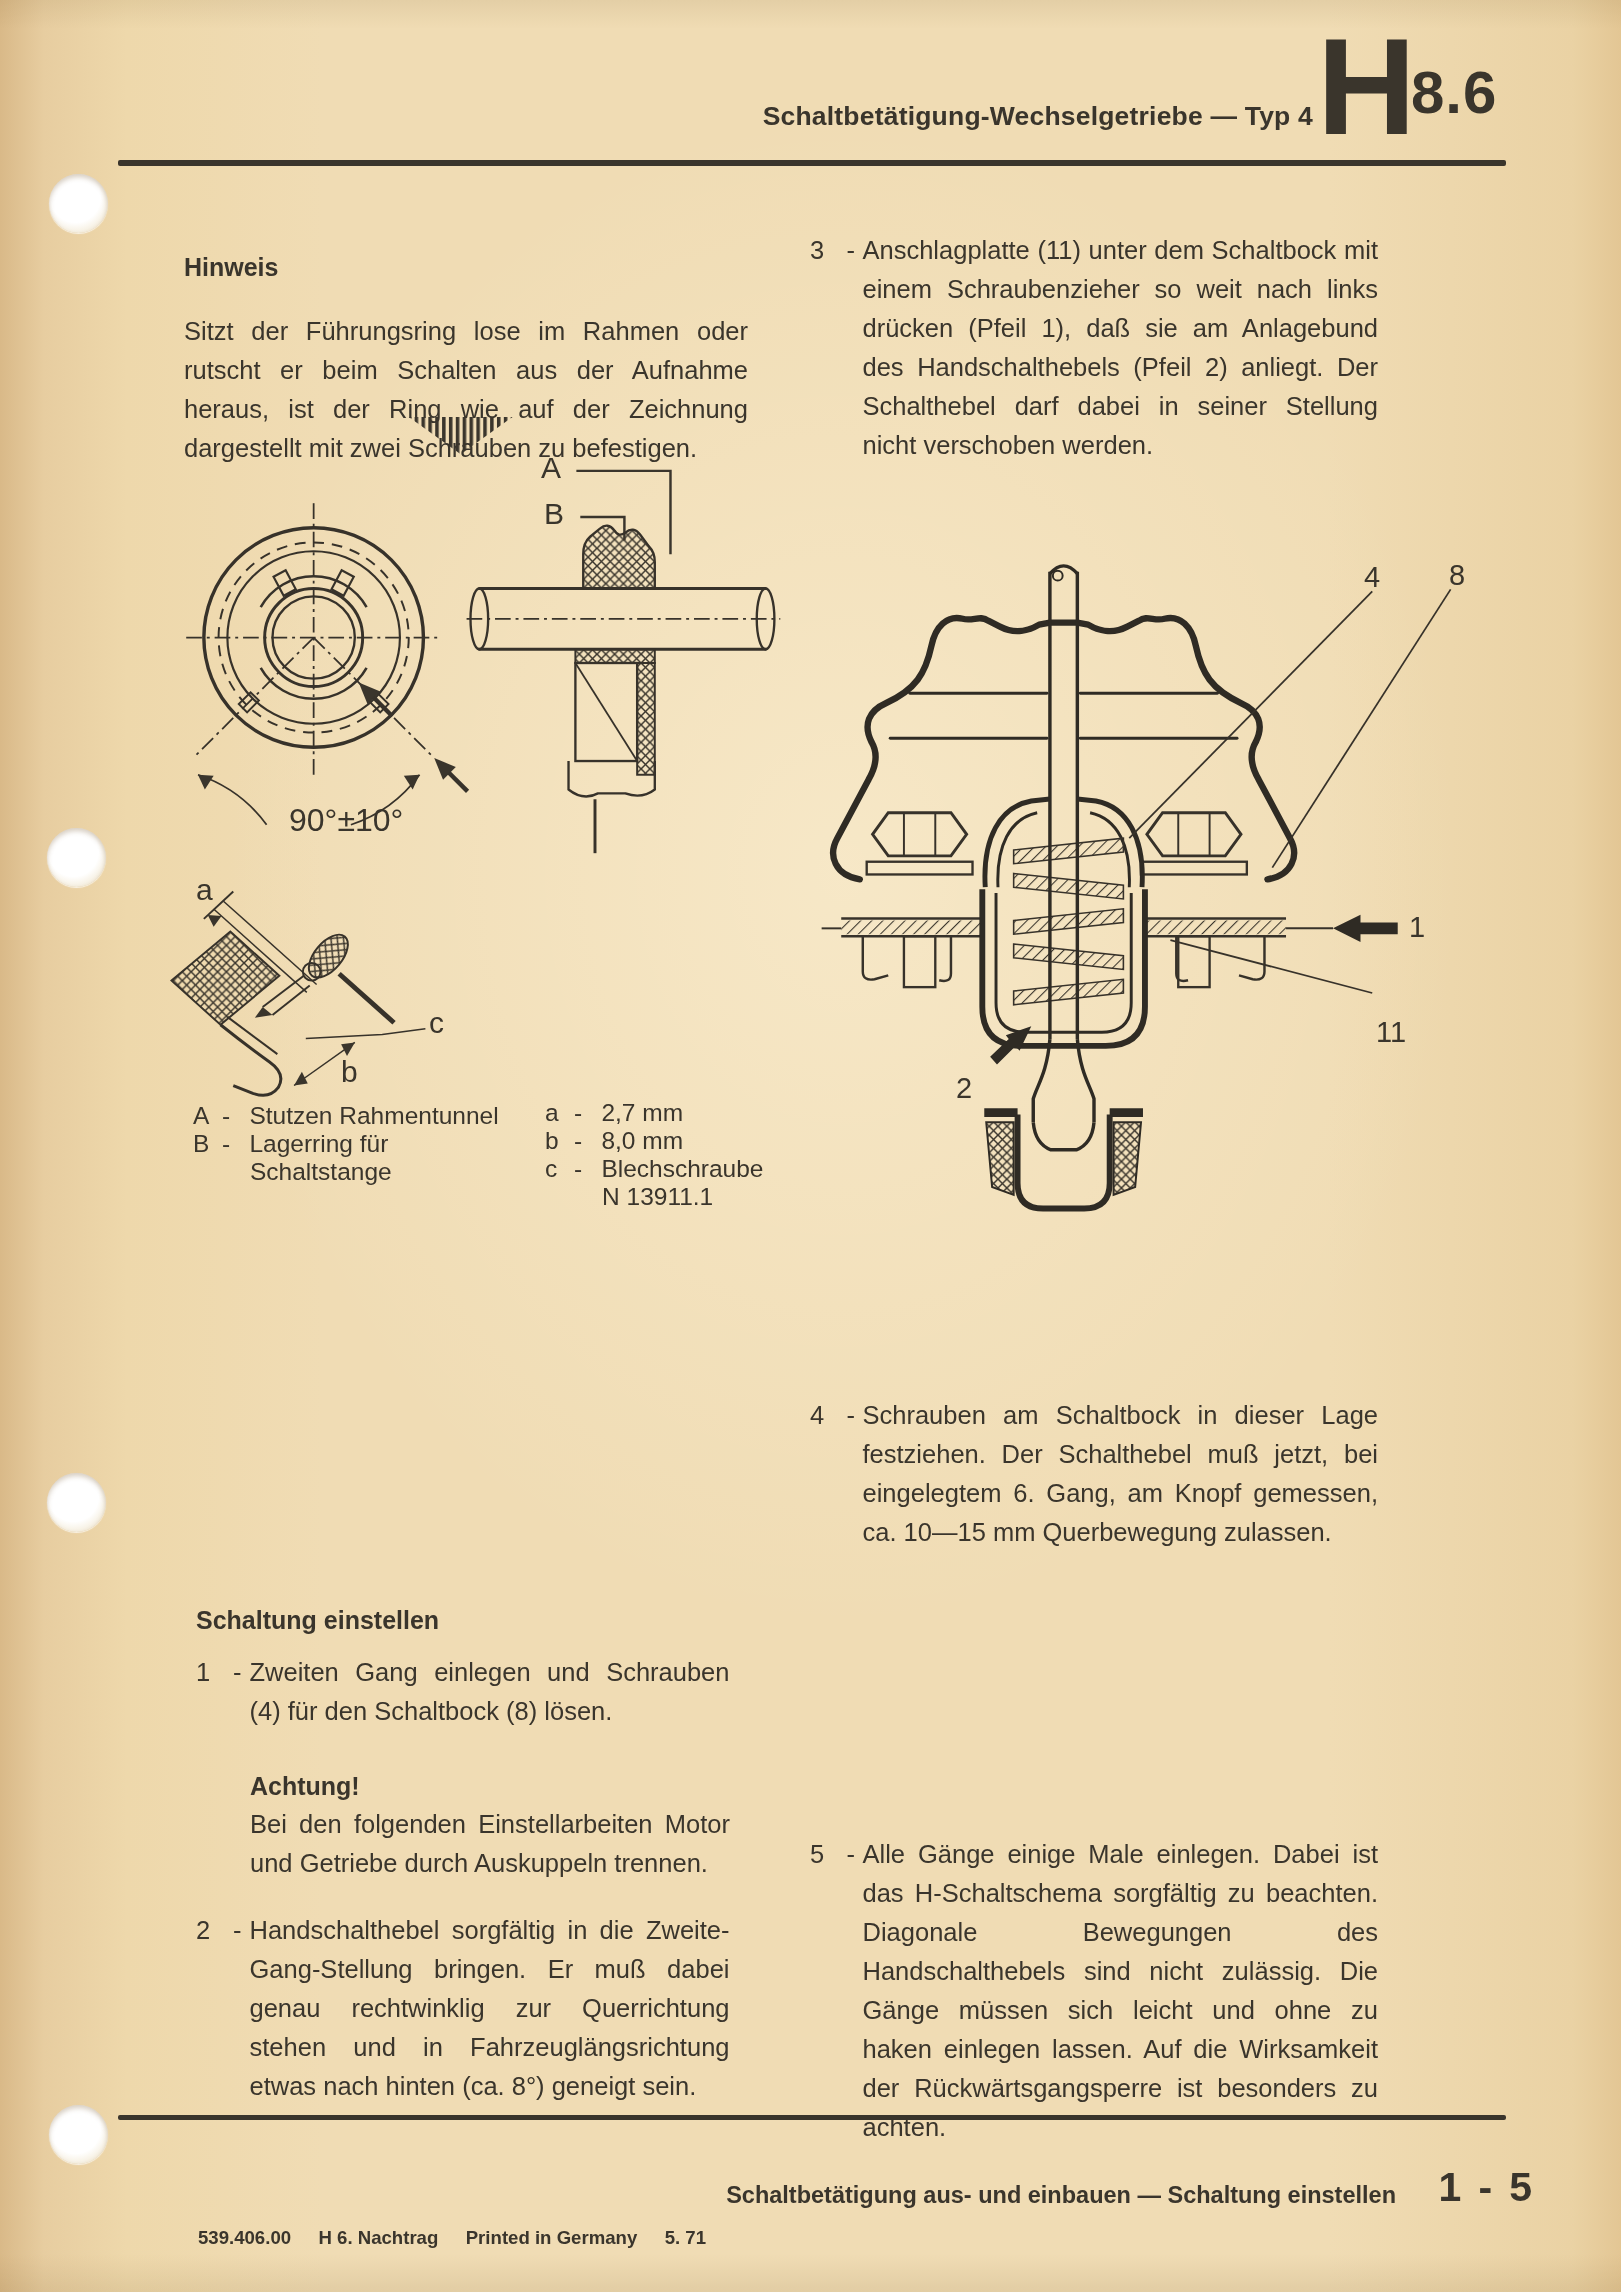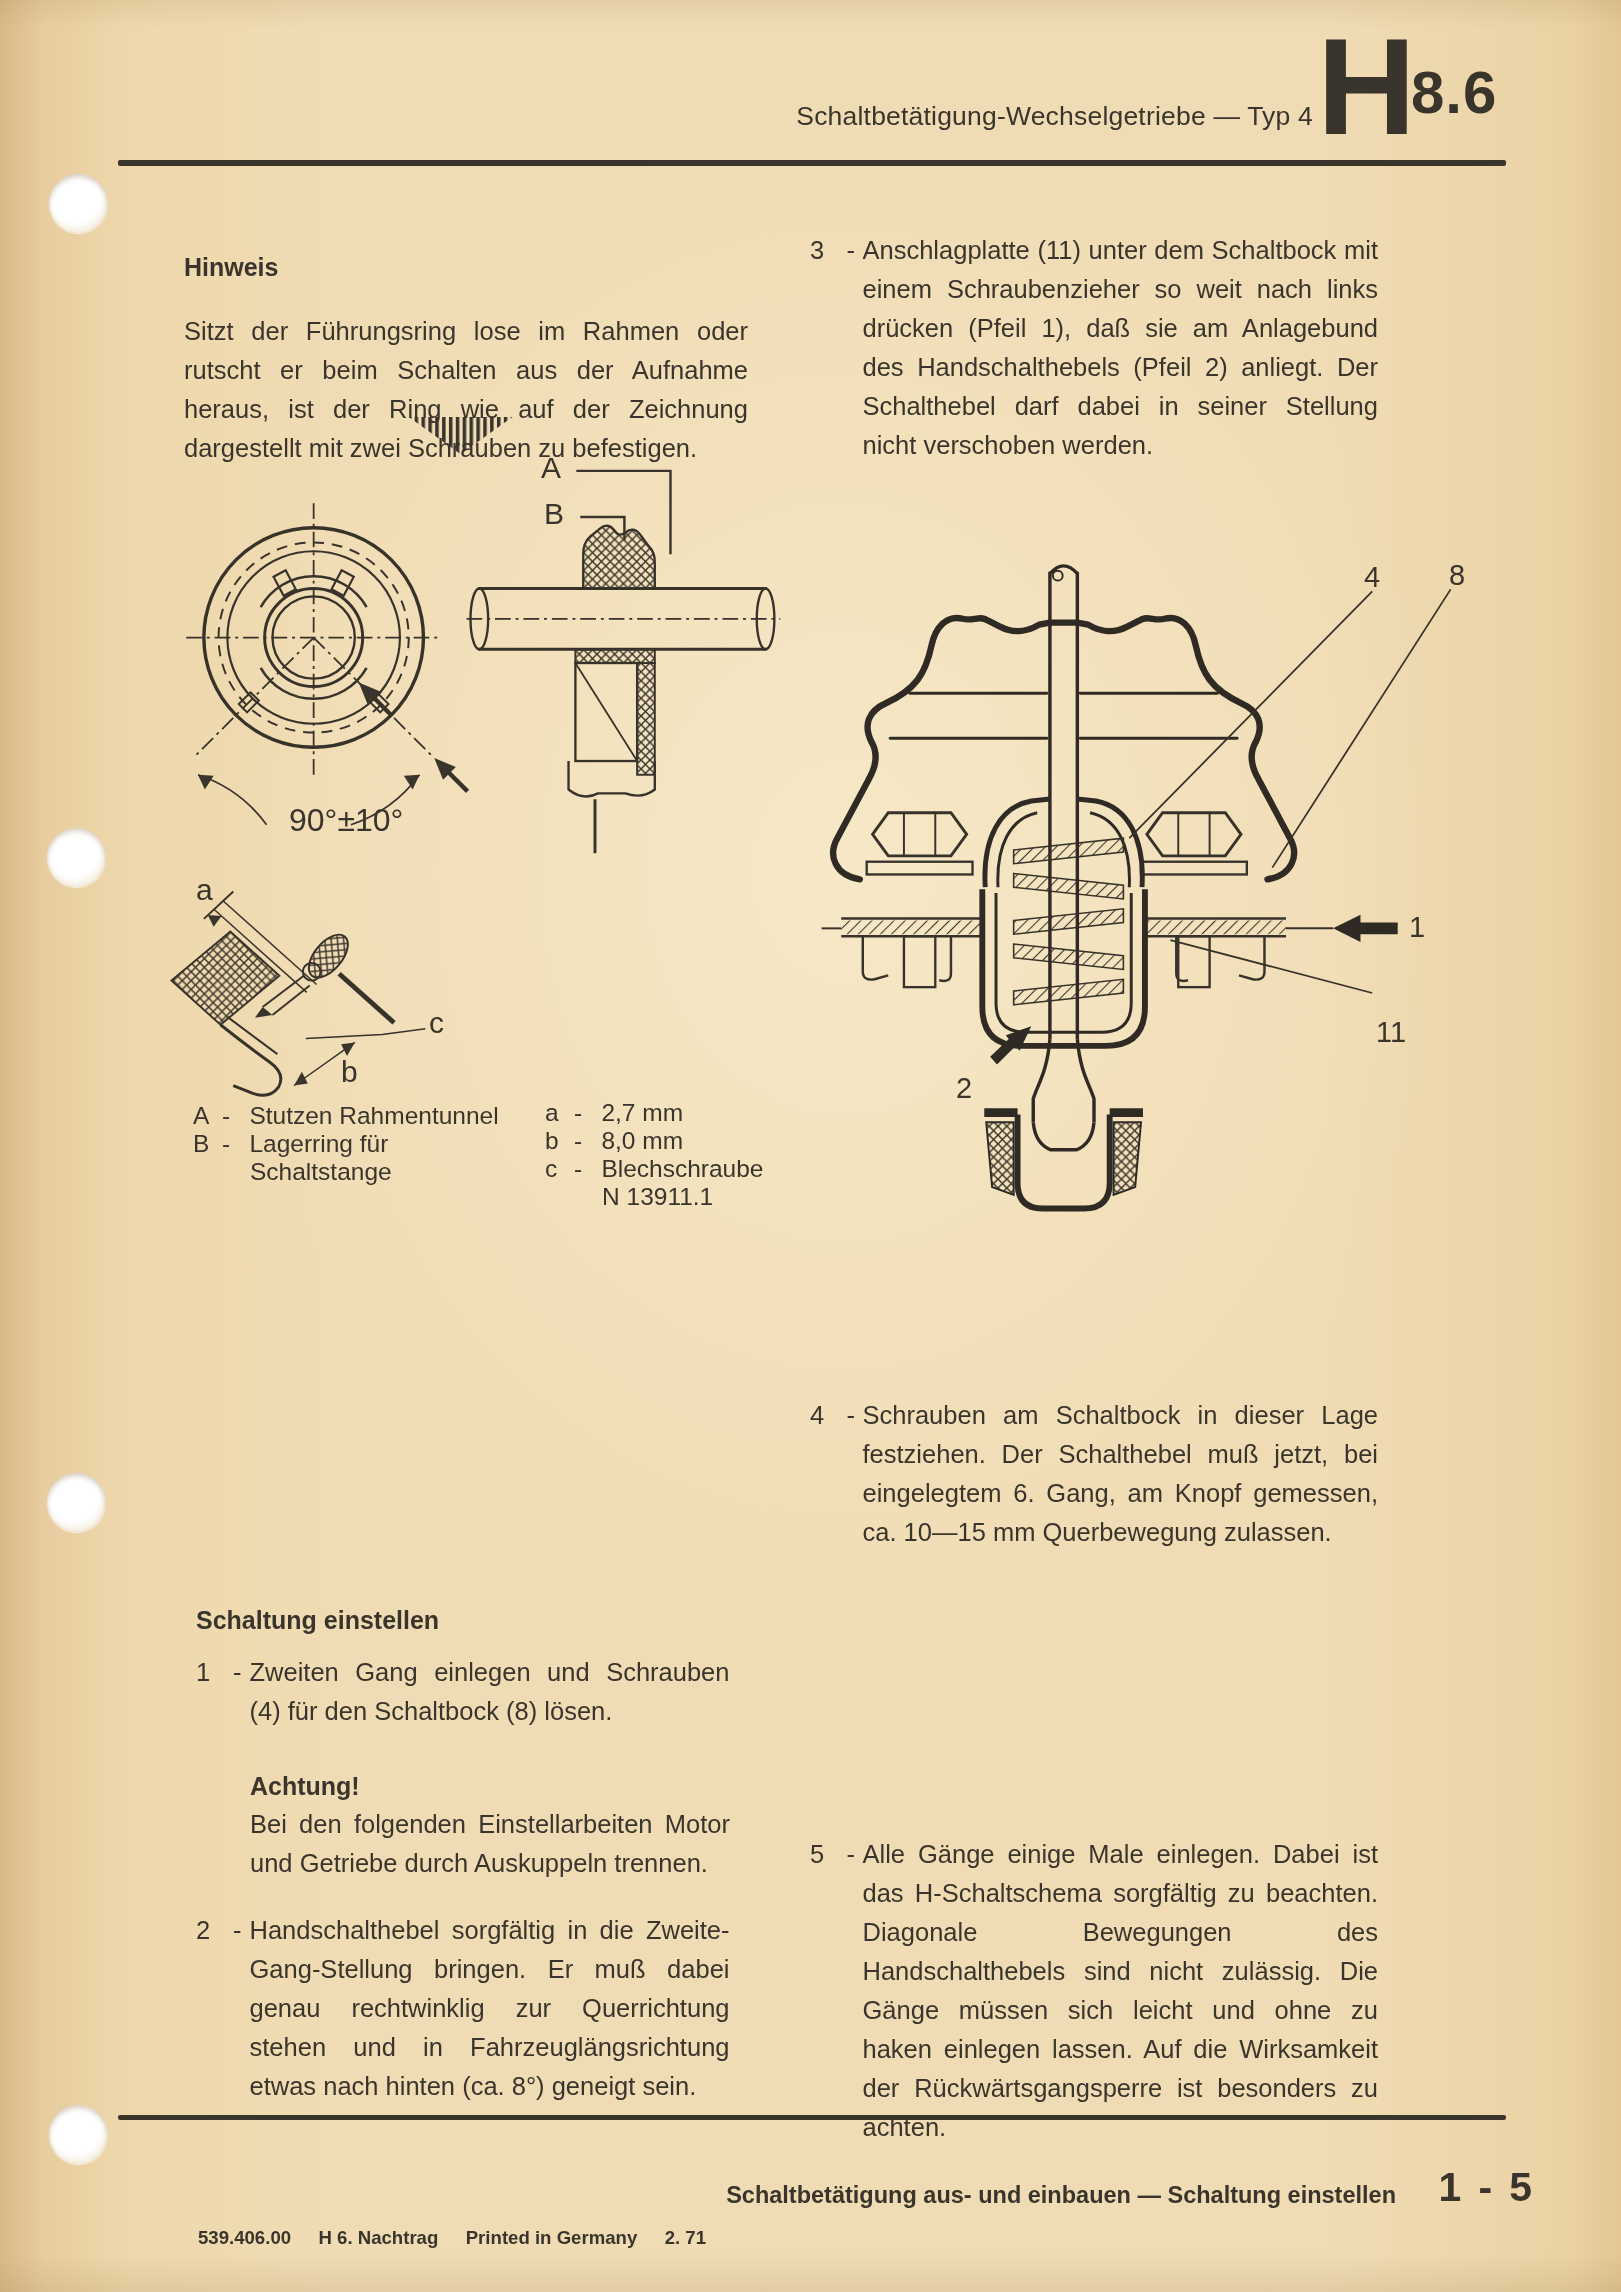--- a/index.html
+++ b/index.html
@@ -12,21 +12,21 @@
       #eed9ae;
   }
   .shade-top{position:absolute;left:0;top:0;width:100%;height:29px;
     background:linear-gradient(180deg,rgba(120,90,40,.10),rgba(120,90,40,0));}
   .shade-bottom{position:absolute;left:0;bottom:0;width:100%;height:39px;
     background:linear-gradient(0deg,rgba(120,90,40,.12),rgba(120,90,40,0));}
   .hole{position:absolute;width:59px;height:59px;border-radius:50%;
     background:radial-gradient(circle at 45% 40%,#ffffff 52%,#f6f0e2 72%,#e7d9bc 100%);
     box-shadow:inset 0 2.9px 4.9px rgba(110,80,35,.28),0 1px 1px rgba(255,255,255,.7);}
   .abs{position:absolute;}
-  .hdr-title{font-size:26.5px;font-weight:400;white-space:nowrap;letter-spacing:0.2px;}
+  .hdr-title{font-size:26.5px;font-weight:700;white-space:nowrap;letter-spacing:0.2px;}
   .hdr-H{font-size:137px;font-weight:700;line-height:1;letter-spacing:-2px;}
   .hdr-code{font-size:60px;font-weight:700;line-height:1;letter-spacing:1px;}
   .rule{background:#3a352c;border-radius:2px;}
   .heading{font-size:25px;font-weight:700;margin-top:10px;}
   .para{font-size:25.5px;line-height:39px;text-align:justify;text-justify:inter-word;}
   .step{display:flex;}
   .step .num{flex:none;font-size:25.5px;line-height:39px;}
   .step .dash{flex:none;font-size:25.5px;line-height:39px;}
   .step .txt{font-size:25.5px;line-height:39px;text-align:justify;}
   .leg-row{display:flex;font-size:24.5px;line-height:28px;}
@@ -340,16 +340,16 @@
   <div class="abs step" style="left:810px;top:1835px;width:568px;">
     <span class="num" style="width:29px;">5</span>
     <span class="dash" style="width:23.5px;text-align:center;">-</span>
     <span class="txt" style="width:516px;">Alle Gänge einige Male einlegen. Dabei ist das H-Schaltschema sorgfältig zu beachten. Diagonale Bewegungen des Handschalthebels sind nicht zulässig. Die Gänge müssen sich leicht und ohne zu haken einlegen lassen. Auf die Wirksamkeit der Rückwärtsgangsperre ist besonders zu achten.</span>
   </div>
 
   <div class="abs rule" style="left:118px;top:2115px;width:1388px;height:4.9px;"></div>
   <div class="abs ftr-chapter" style="right:225px;top:2182px;">Schaltbetätigung aus- und einbauen — Schaltung einstellen</div>
   <div class="abs ftr-page" style="right:86px;top:2164px;">1 - 5</div>
   <div class="abs ftr-small" style="left:198px;top:2227px;">
-    <span>539.406.00</span><span>H 6. Nachtrag</span><span>Printed in Germany</span><span>2. 71</span>
+    <span>539.406.00</span><span>H 6. Nachtrag</span><span>Printed in Germany</span><span>5. 71</span>
   </div>
 </div>
 
 
 </body></html>

